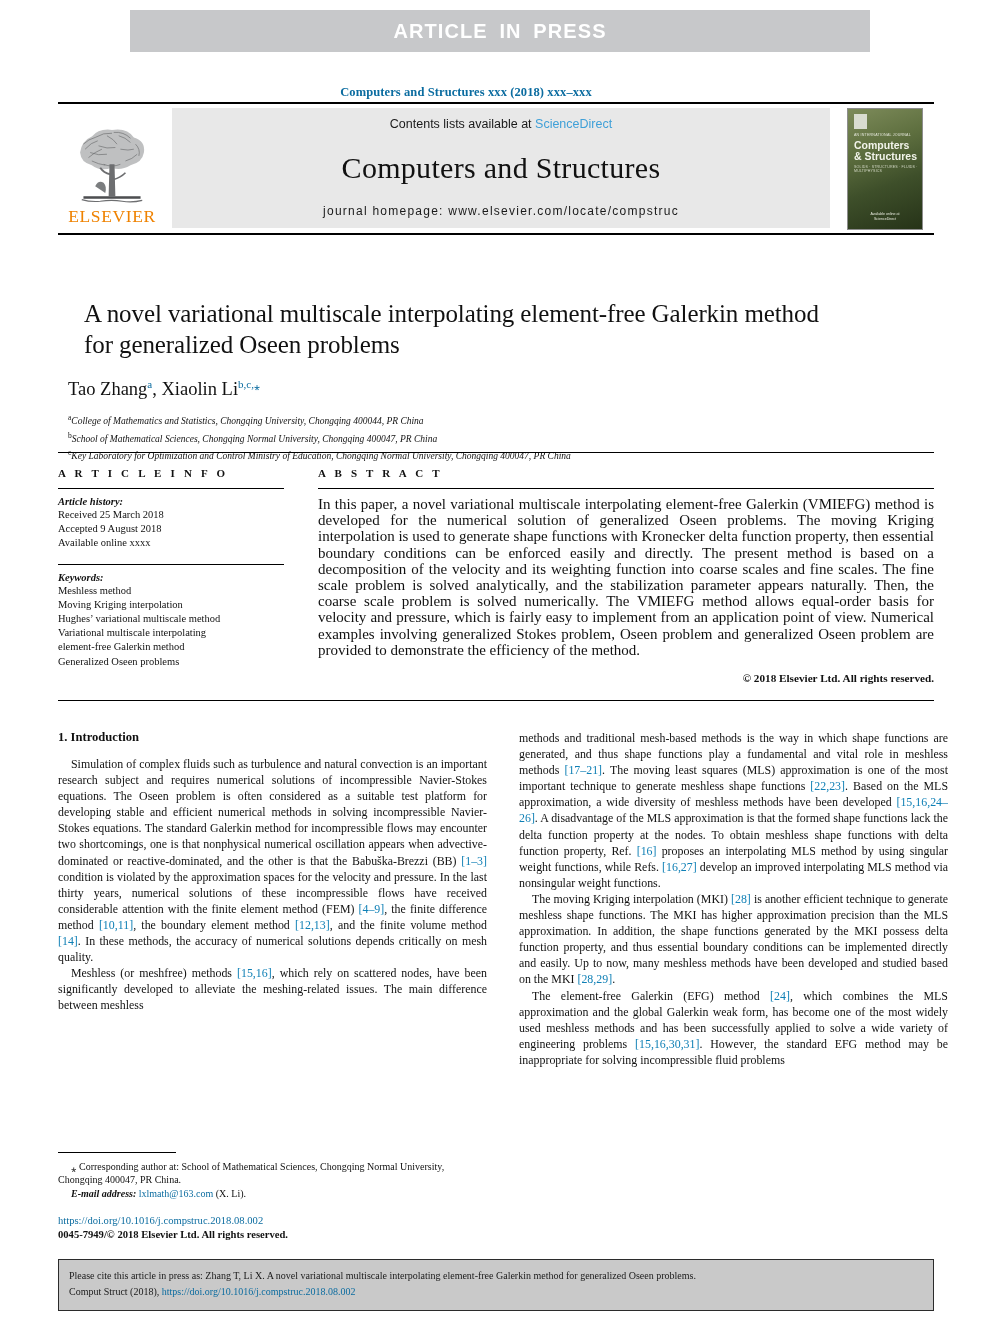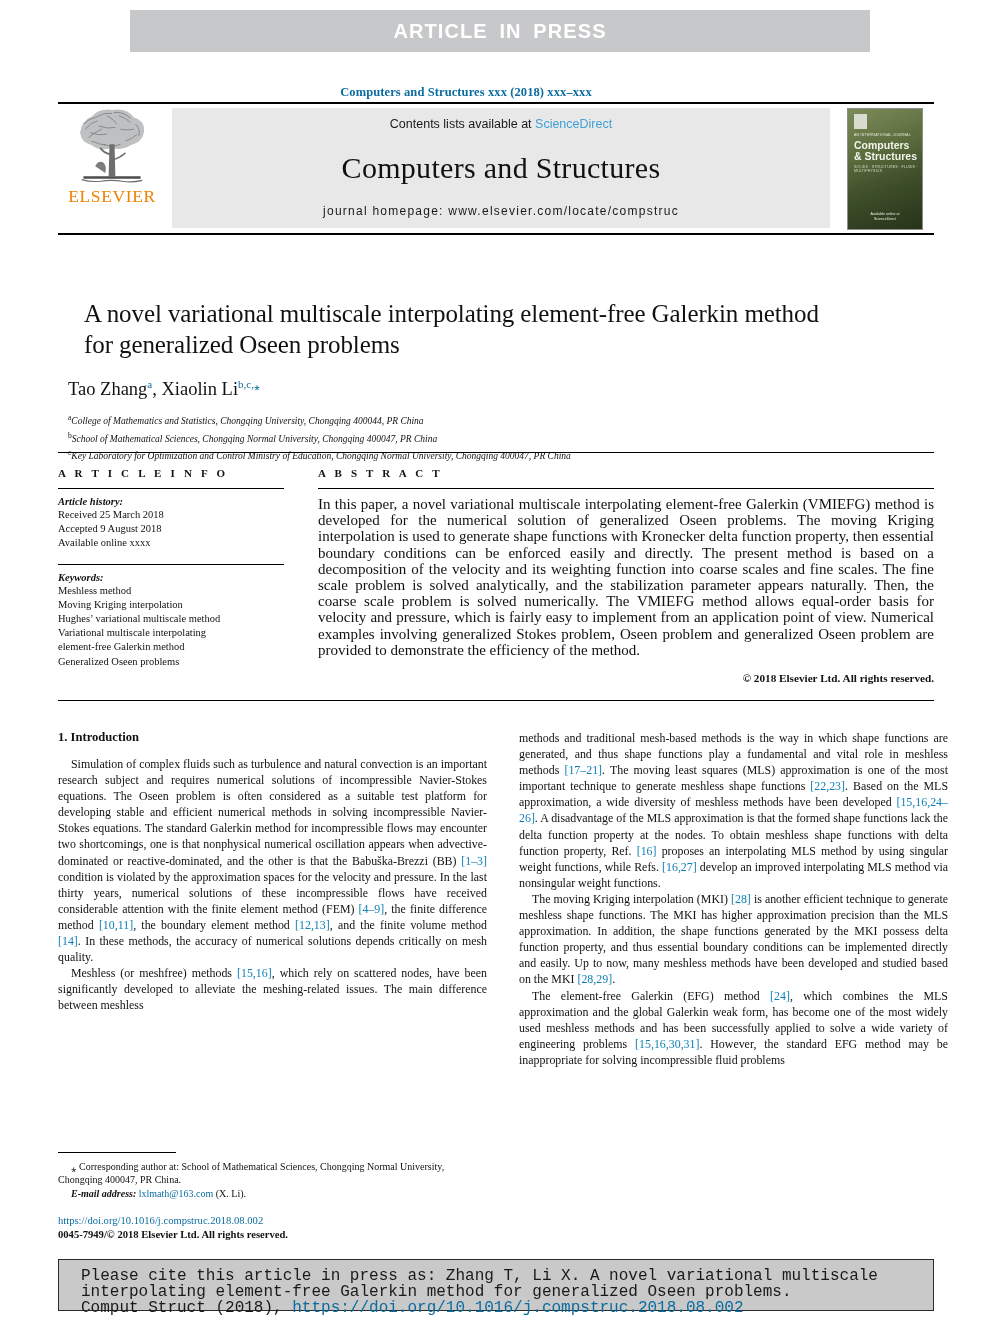--- a/index.html
+++ b/index.html
@@ -72,21 +72,21 @@
     display: flex;
     align-items: stretch;
   }
   .masthead-left {
     width: 108px;
     flex: 0 0 108px;
     display: flex;
     flex-direction: column;
     align-items: center;
     justify-content: flex-start;
-    padding-top: 0;
+    padding-top: 20px;
     background: #ffffff;
   }
   .elsevier-tree {
     width: 84px;
     height: 84px;
     display: block;
   }
   .elsevier-word {
     font-family: "Liberation Serif", serif;
     font-size: 17.5px;
@@ -372,25 +372,24 @@
     left: 58px;
     top: 1259px;
     width: 876px;
     height: 52px;
     box-sizing: border-box;
     border: 1.3px solid #2b2b2b;
     background: #c9c9c9;
     padding: 8px 10px 0 10px;
   }
   .cite-text {
-    font-family: Liberation Mono, monospace;
-    font-size: 16px;
+    font-family: Liberation Serif, serif;
+    font-size: 10px;
     line-height: 16px;
     color: #1a1a1a;
-    margin-left: 12px;
   }
 </style>
 </head>
 <body>
 
 <div class="page">
 
   <div class="aip-banner">
     <span>ARTICLE  IN  PRESS</span>
   </div>

